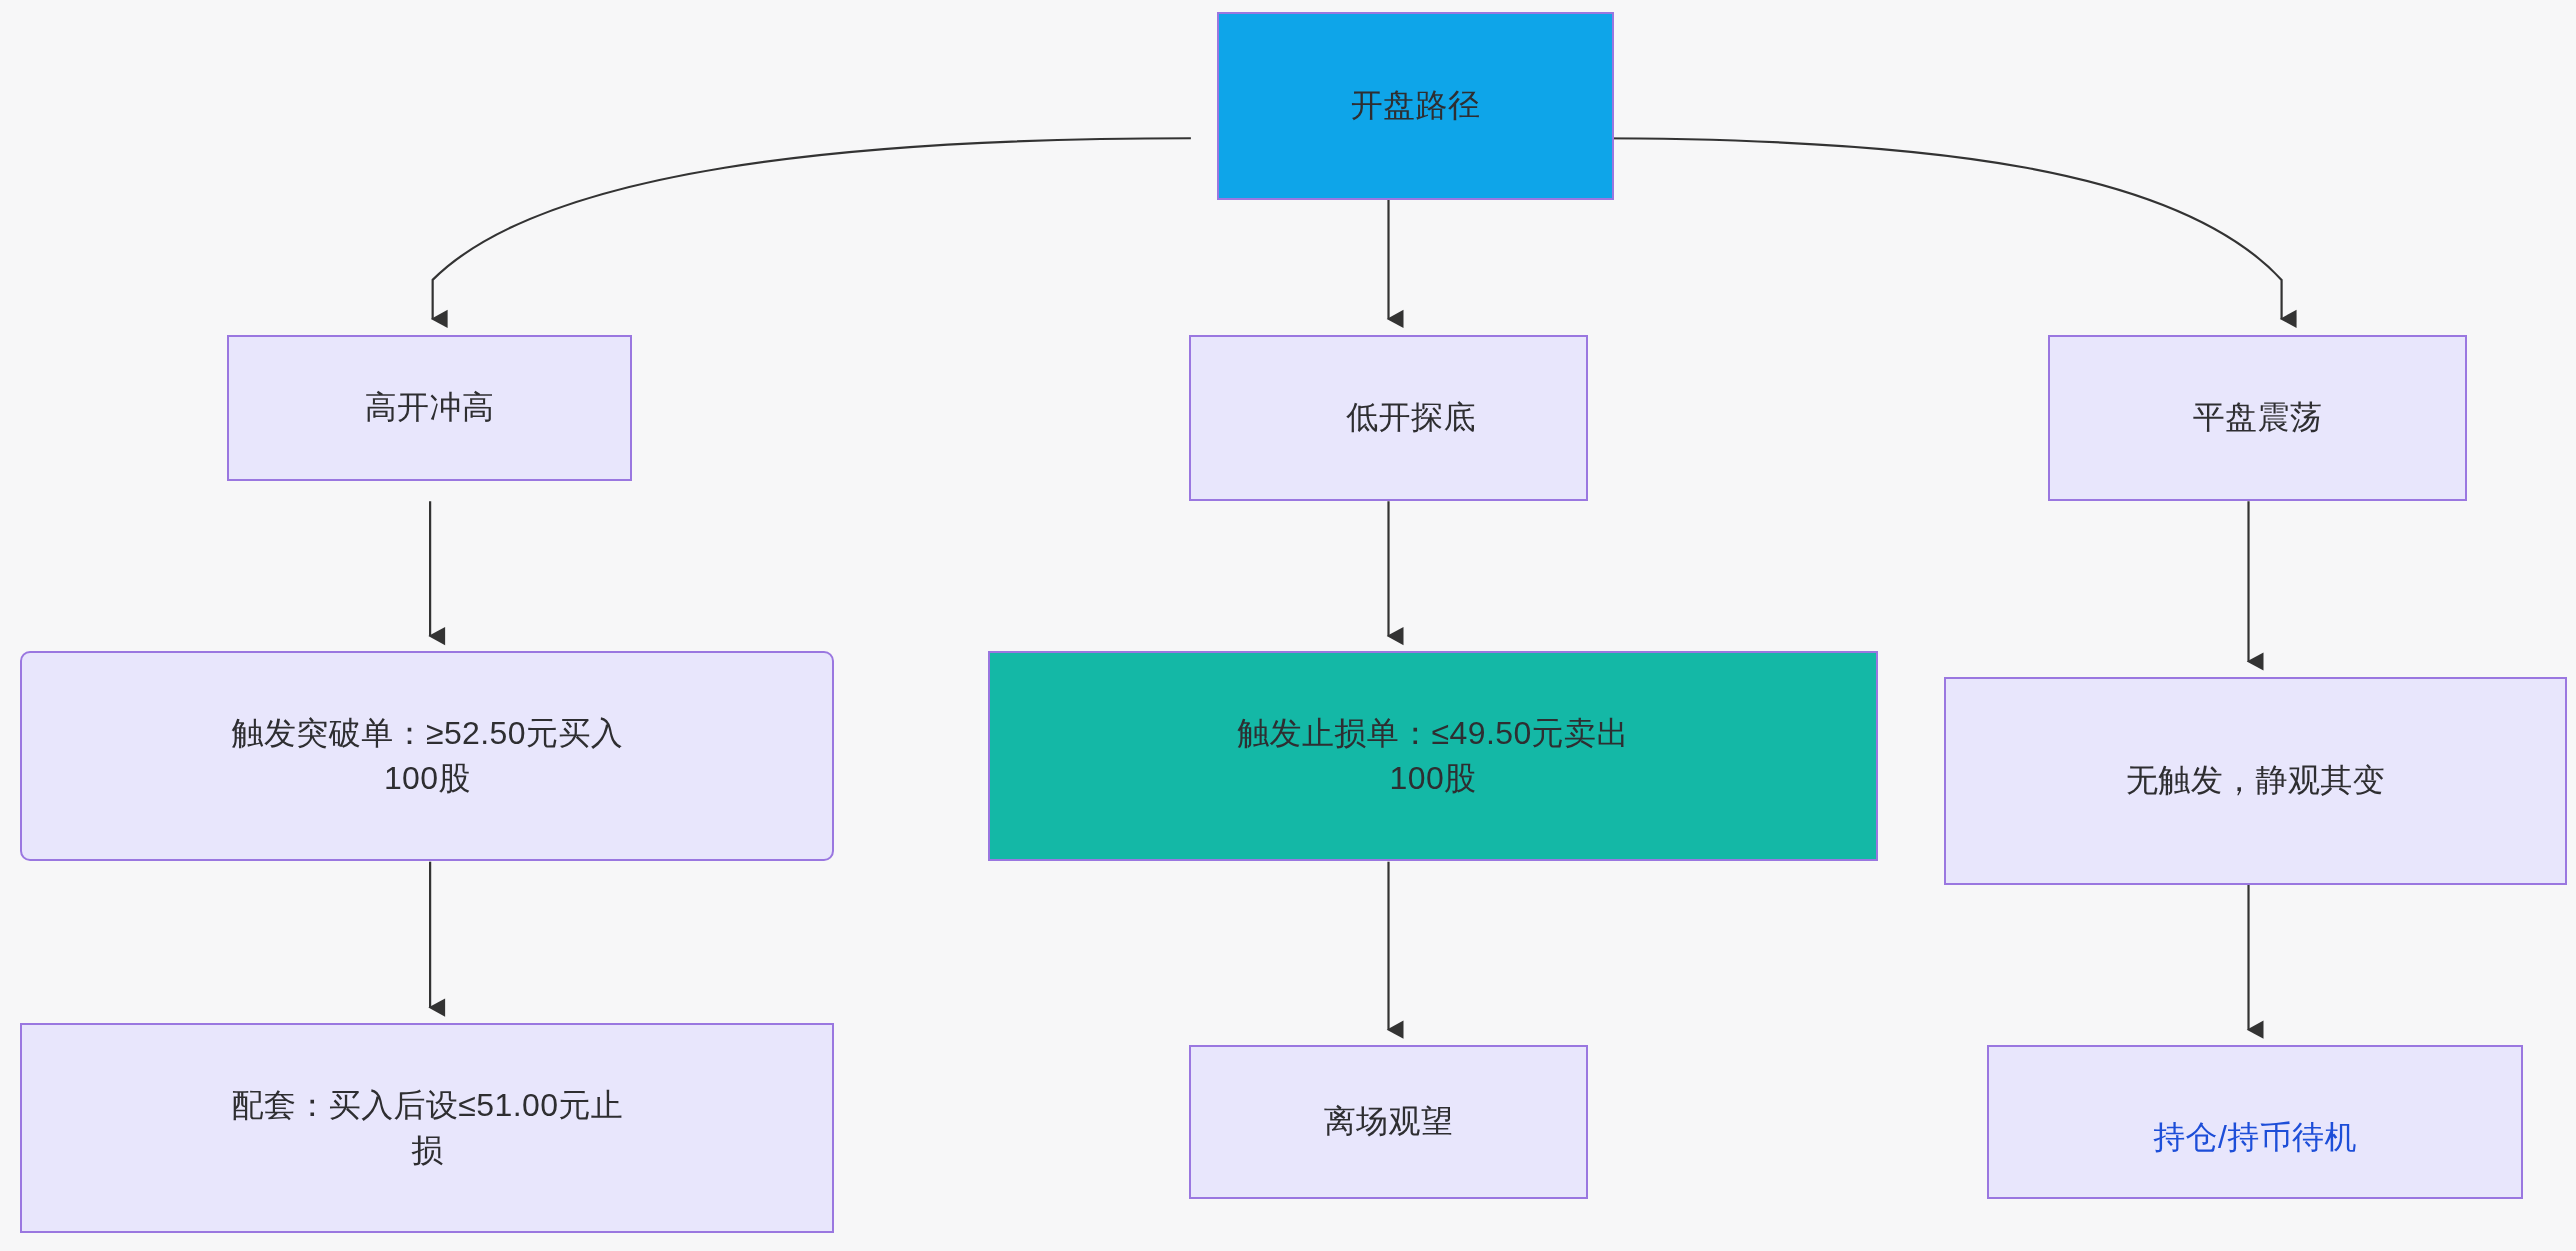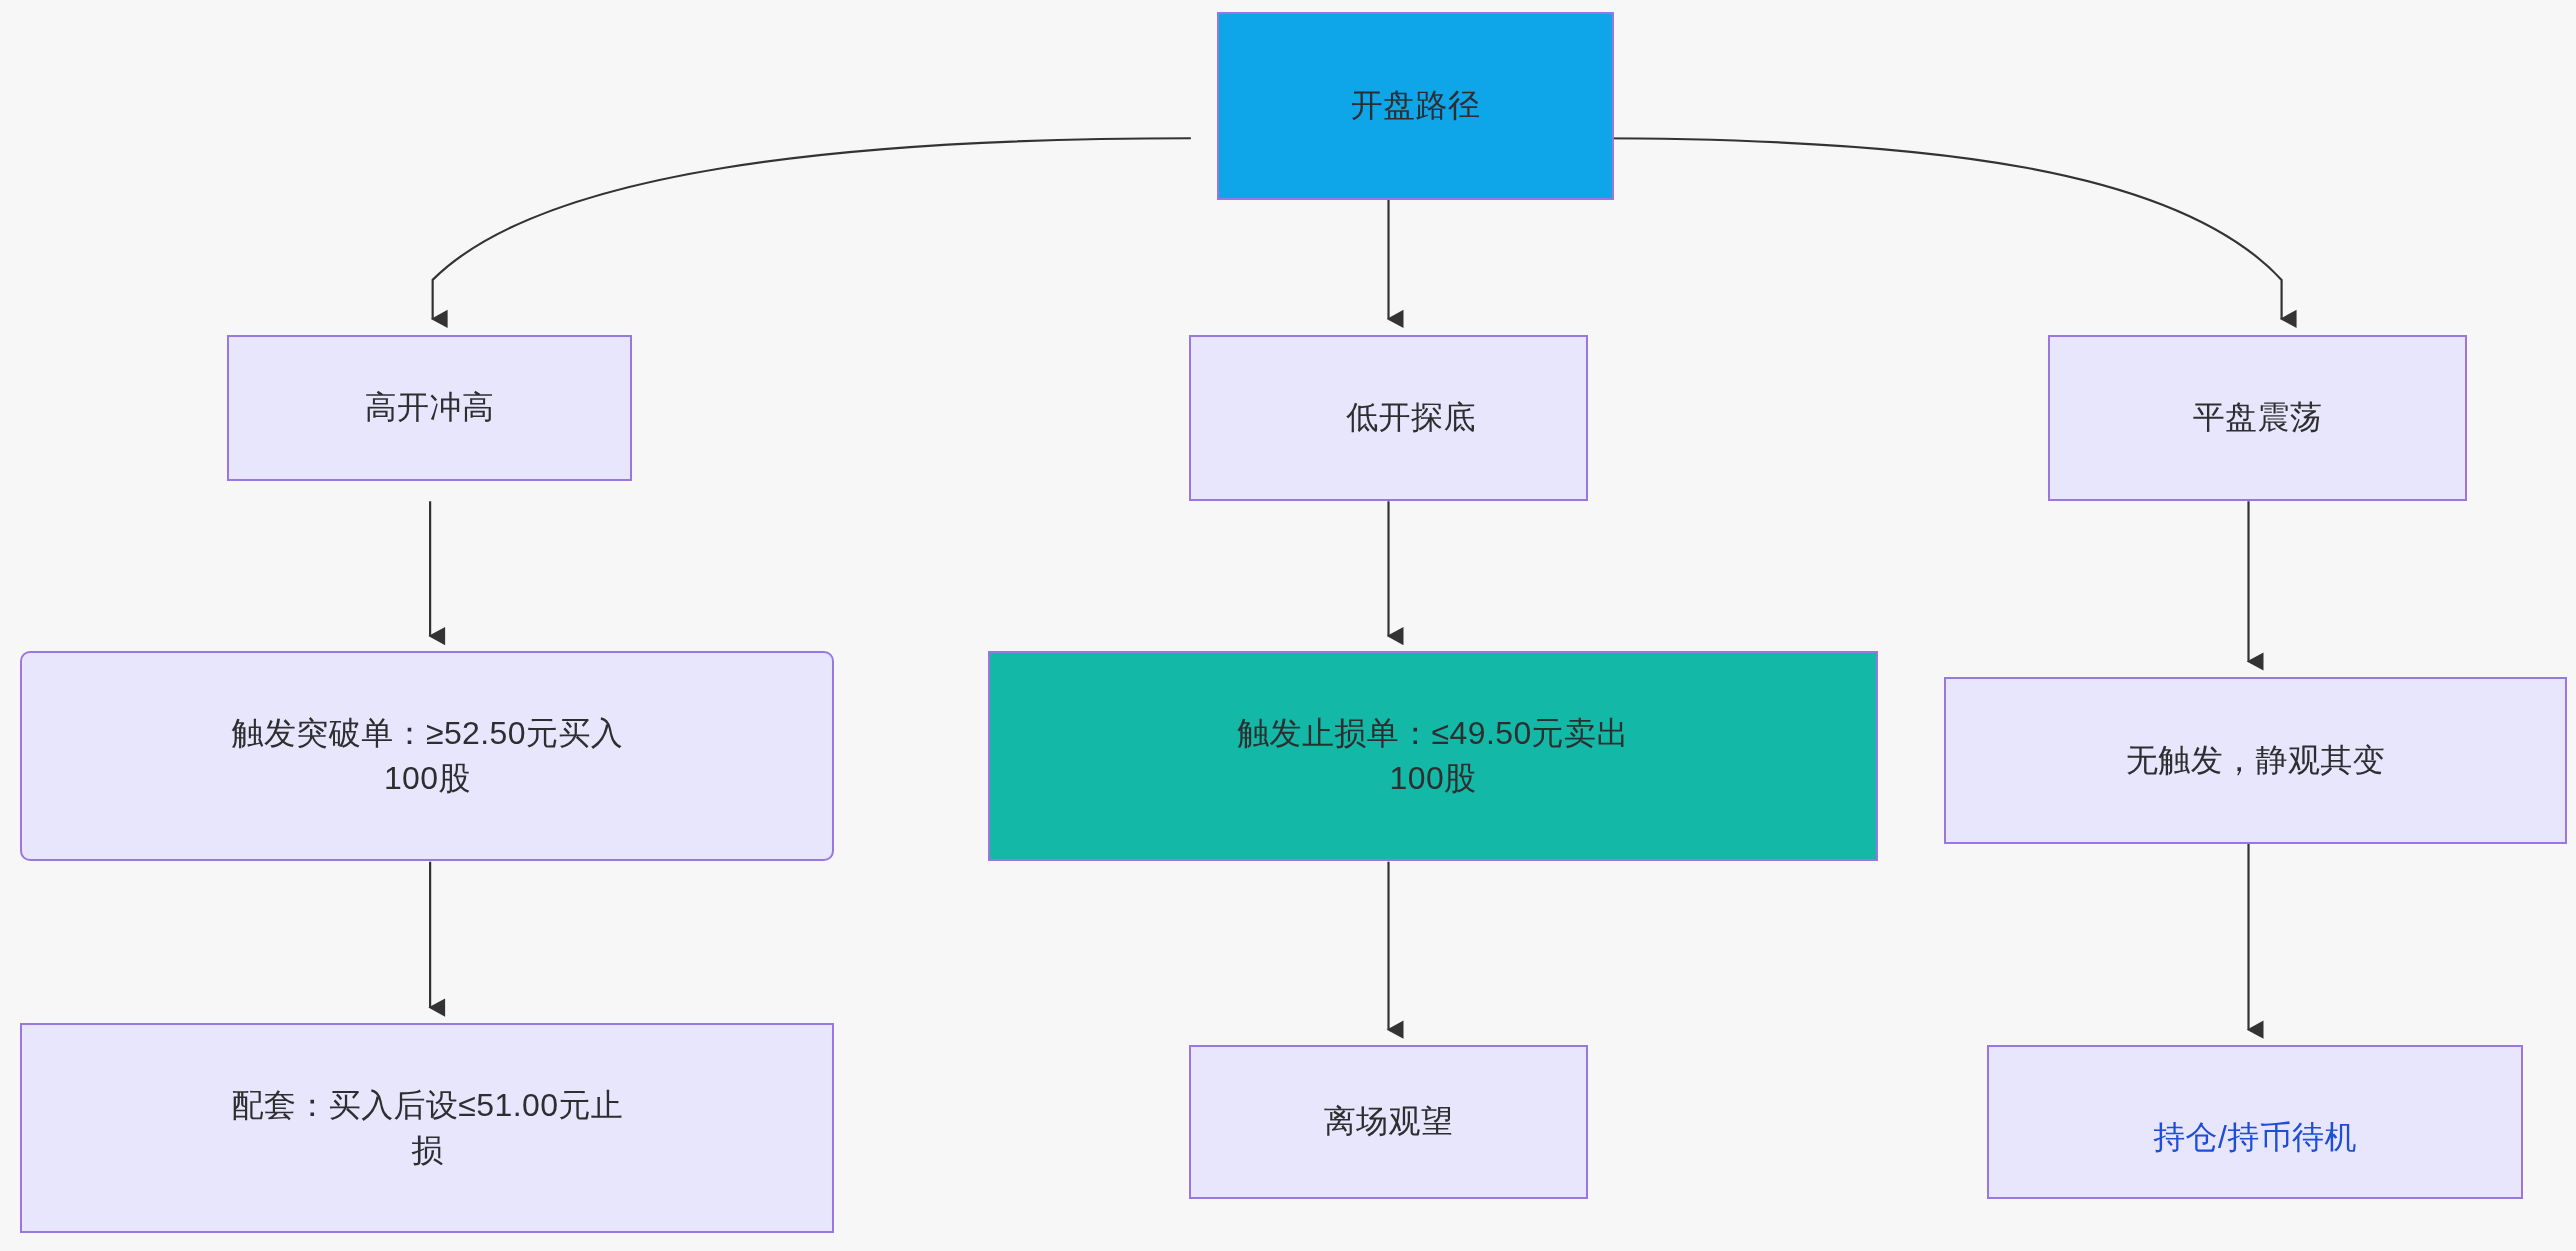--- a/index.html
+++ b/index.html
@@ -79,21 +79,21 @@
         <div class="node-label" style="color: rgb(46, 46, 49);">平盘震荡</div>
       </div>
       <div class="node" style="left: 20.4px; top: 651px; width: 814px; height: 210px; background: rgb(232, 230, 252); border-color: rgb(154, 119, 224); border-radius: 10px;">
         <div class="node-label" style="color: rgb(46, 46, 49);">触发突破单：≥52.50元买入
 100股</div>
       </div>
       <div class="node" style="left: 988px; top: 651px; width: 890px; height: 210px; background: #14b8a6; border-color: rgb(154, 119, 224);">
         <div class="node-label" style="color: rgb(46, 46, 49);">触发止损单：≤49.50元卖出
 100股</div>
       </div>
-      <div class="node" style="left: 1944px; top: 677px; width: 623px; height: 167px; background: rgb(232, 230, 252); border-color: rgb(154, 119, 224);">
+      <div class="node" style="left: 1944px; top: 677px; width: 623px; height: 208px; background: rgb(232, 230, 252); border-color: rgb(154, 119, 224);">
         <div class="node-label" style="color: rgb(46, 46, 49);">无触发，静观其变</div>
       </div>
       <div class="node" style="left: 20.4px; top: 1023px; width: 814px; height: 210px; background: rgb(232, 230, 252); border-color: rgb(154, 119, 224);">
         <div class="node-label" style="color: rgb(46, 46, 49);">配套：买入后设≤51.00元止
 损</div>
       </div>
       <div class="node" style="left: 1189px; top: 1045px; width: 399px; height: 154px; background: rgb(232, 230, 252); border-color: rgb(154, 119, 224);">
         <div class="node-label" style="color: rgb(46, 46, 49);">离场观望</div>
       </div>
       <div class="node" style="left: 1987px; top: 1045px; width: 536px; height: 154px; background: rgb(232, 230, 252); border-color: rgb(154, 119, 224);">

